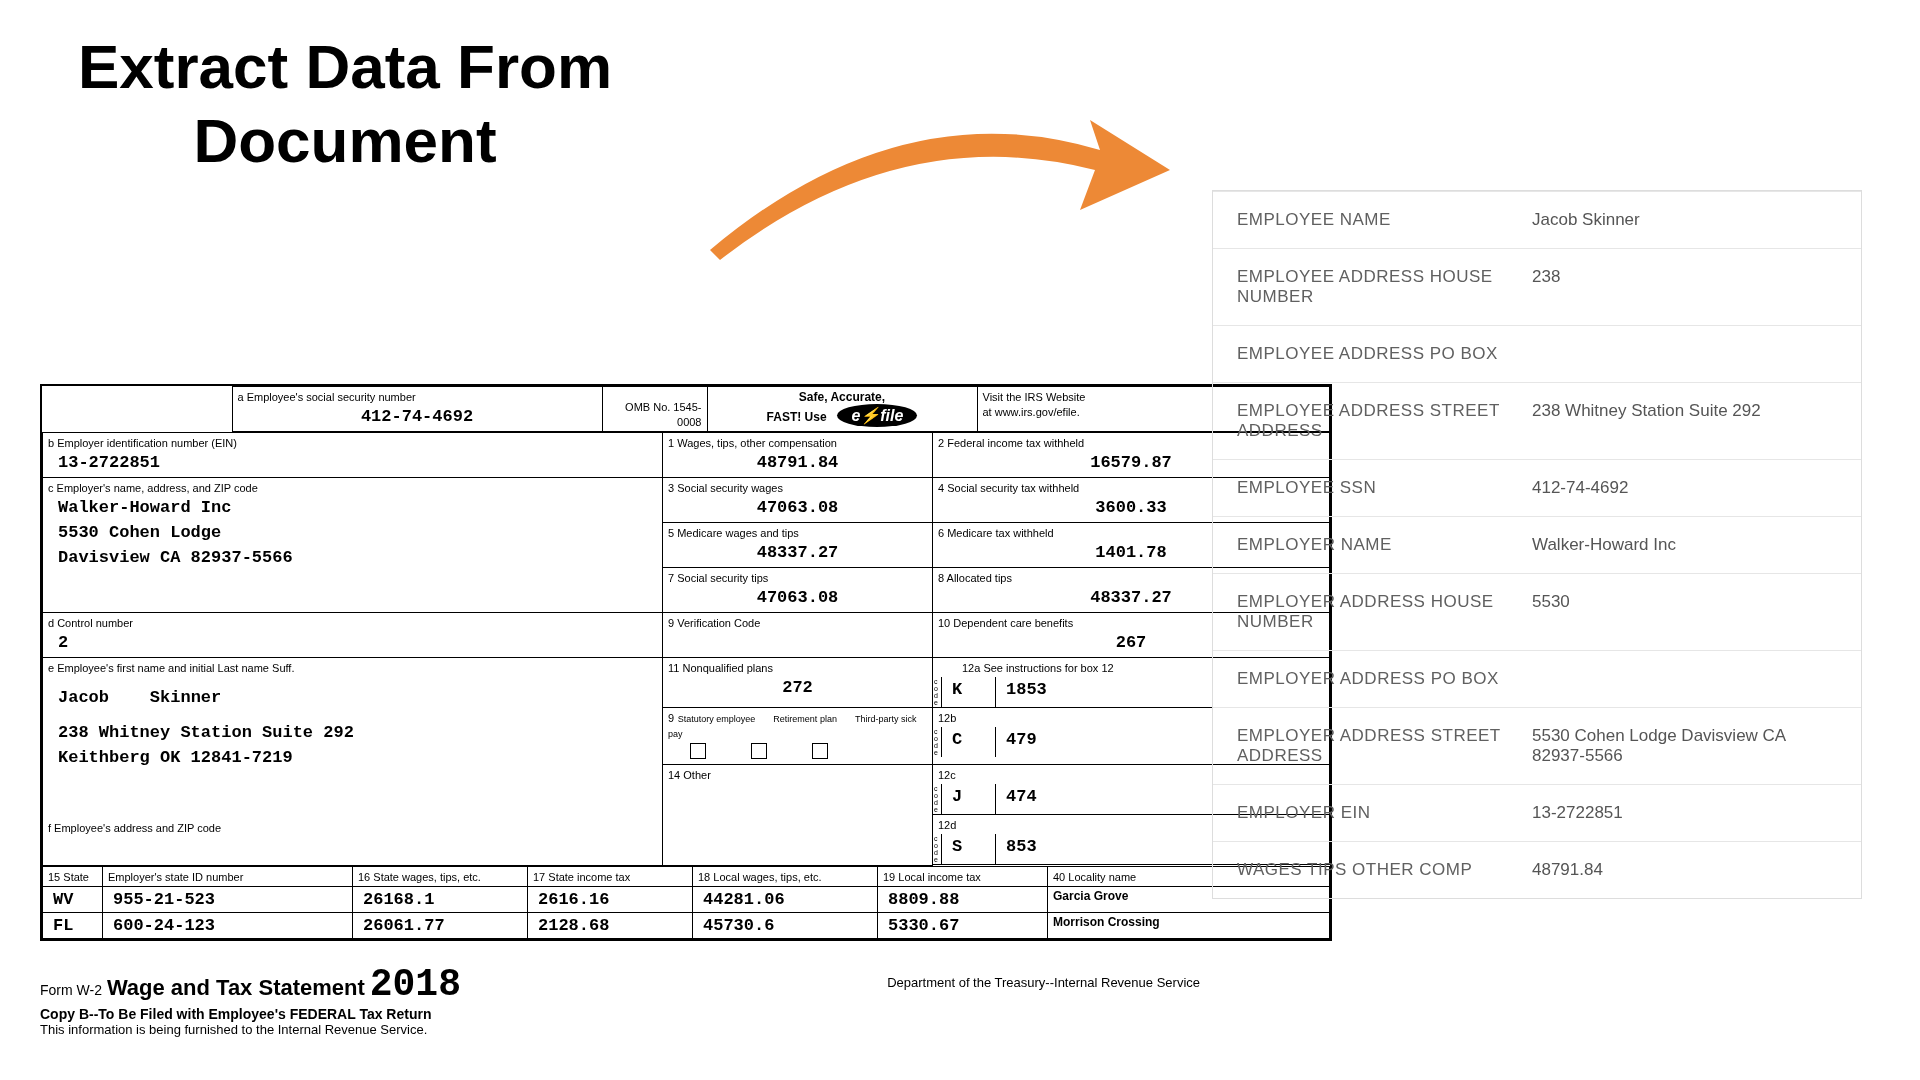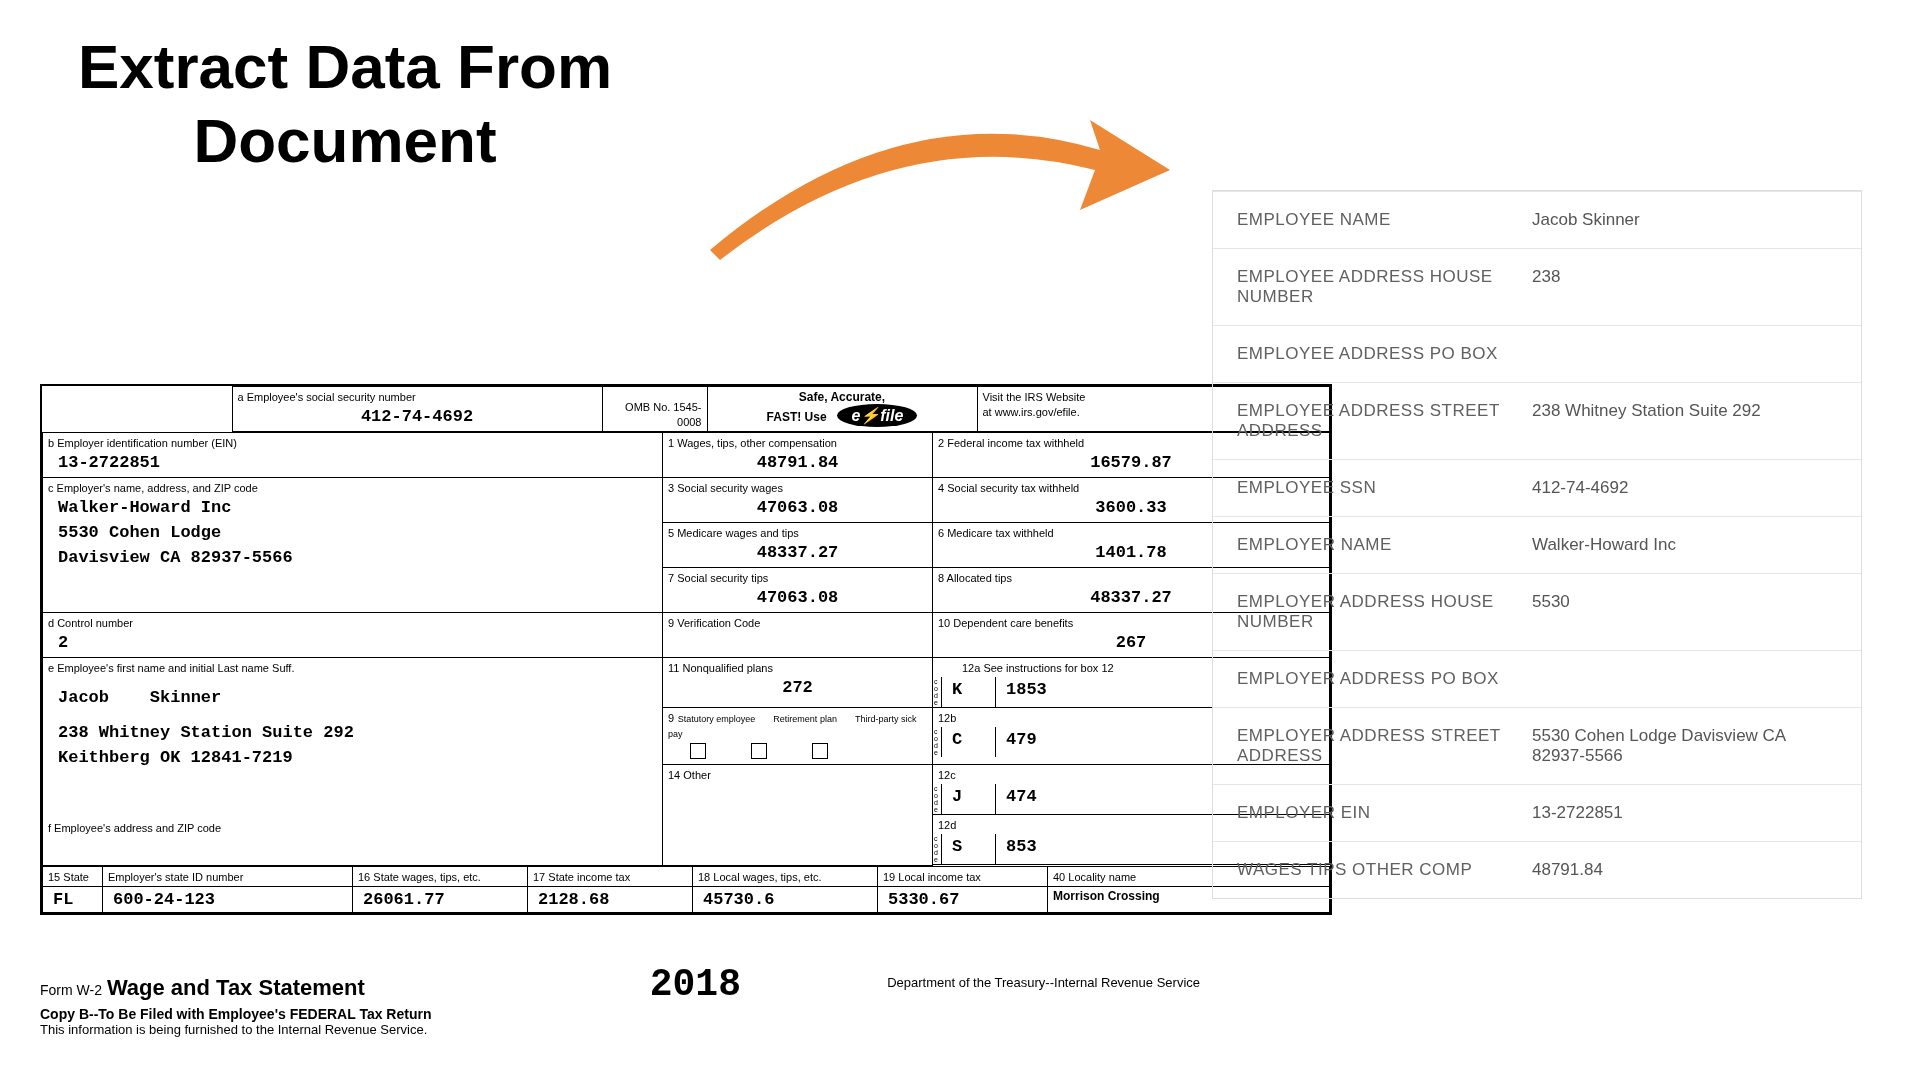--- a/index.html
+++ b/index.html
@@ -10,21 +10,21 @@
 .w2 table { border-collapse: collapse; width: 100%; }
 .w2 td { border: 1px solid #000; padding: 2px 5px; vertical-align: top; font-size: 13px; }
 .w2 .lbl { font-size: 11px; font-weight: normal; }
 .w2 .val { font-family: 'Courier New', monospace; font-size: 17px; font-weight: bold; text-align: center; padding: 3px 0; }
 .w2 .valL { font-family: 'Courier New', monospace; font-size: 17px; font-weight: bold; padding: 3px 10px; }
 .w2 .hdr { font-weight: bold; font-size: 12px; }
 .w2 .efile { display: inline-block; background: #000; color: #fff; border-radius: 50%; padding: 2px 14px; font-style: italic; font-weight: bold; font-size: 16px; }
 .state-row td { border-top: 1px dashed #000; border-bottom: 1px dashed #000; }
 .footer { position: absolute; left: 40px; top: 963px; width: 1160px; font-size: 14px; }
 .footer .formname { font-weight: bold; font-size: 22px; text-align: center; display: inline-block; width: 260px; }
-.footer .yr { font-family: 'Courier New', monospace; font-size: 38px; font-weight: bold; display: inline-block; margin-left: 280px; }
+.footer .yr { font-family: 'Courier New', monospace; font-size: 38px; font-weight: bold; display: inline-block; }
 .footer .dept { float: right; font-size: 13px; margin-top: 12px; }
 .extracted { position: absolute; left: 1212px; top: 190px; width: 650px; border: 1px solid #ddd; font-family: 'Segoe UI', Arial, sans-serif; }
 .extracted-head { padding: 12px 18px; font-size: 22px; font-weight: 600; color: #666; position: relative; }
 .dl-btn { position: absolute; right: 14px; top: 8px; width: 38px; height: 38px; background: #1a3a5c; border-radius: 50%; display: flex; align-items: center; justify-content: center; }
 .close-btn { position: absolute; right: -22px; top: -2px; color: #aaa; font-size: 18px; }
 .ex-row { display: flex; border-top: 1px solid #e6e6e6; padding: 18px 24px; font-size: 17px; }
 .ex-row .col1 { width: 295px; color: #606060; letter-spacing: 0.5px; }
 .ex-row .col2 { flex: 1; color: #555; }
 .checkbox { display: inline-block; width: 16px; height: 16px; border: 1px solid #000; margin: 3px 8px; vertical-align: middle; }
 </style>
@@ -153,20 +153,29 @@
 <tbody>
         <tr>
   <td style="width:60px;"><span class="lbl">15   State</span></td>
   <td style="width:250px;"><span class="lbl">Employer's state ID number</span></td>
   <td style="width:175px;"><span class="lbl">16  State wages, tips, etc.</span></td>
   <td style="width:165px;"><span class="lbl">17  State income tax</span></td>
   <td style="width:185px;"><span class="lbl">18  Local wages, tips, etc.</span></td>
   <td style="width:170px;"><span class="lbl">19  Local income tax</span></td>
   <td><span class="lbl">40  Locality name</span></td>
 </tr>
+<tr class="state-row">
+  <td class="valL">WV</td>
+  <td class="valL">955-21-523</td>
+  <td class="valL">26168.1</td>
+  <td class="valL">2616.16</td>
+  <td class="valL">44281.06</td>
+  <td class="valL">8809.88</td>
+  <td style="font-size:12px;font-family:Arial;font-weight:bold;">Garcia Grove</td>
+</tr>
 <tr>
   <td class="valL">FL</td>
   <td class="valL">600-24-123</td>
   <td class="valL">26061.77</td>
   <td class="valL">2128.68</td>
   <td class="valL">45730.6</td>
   <td class="valL">5330.67</td>
   <td style="font-size:12px;font-family:Arial;font-weight:bold;">Morrison Crossing</td>
 </tr>
 </tbody>

